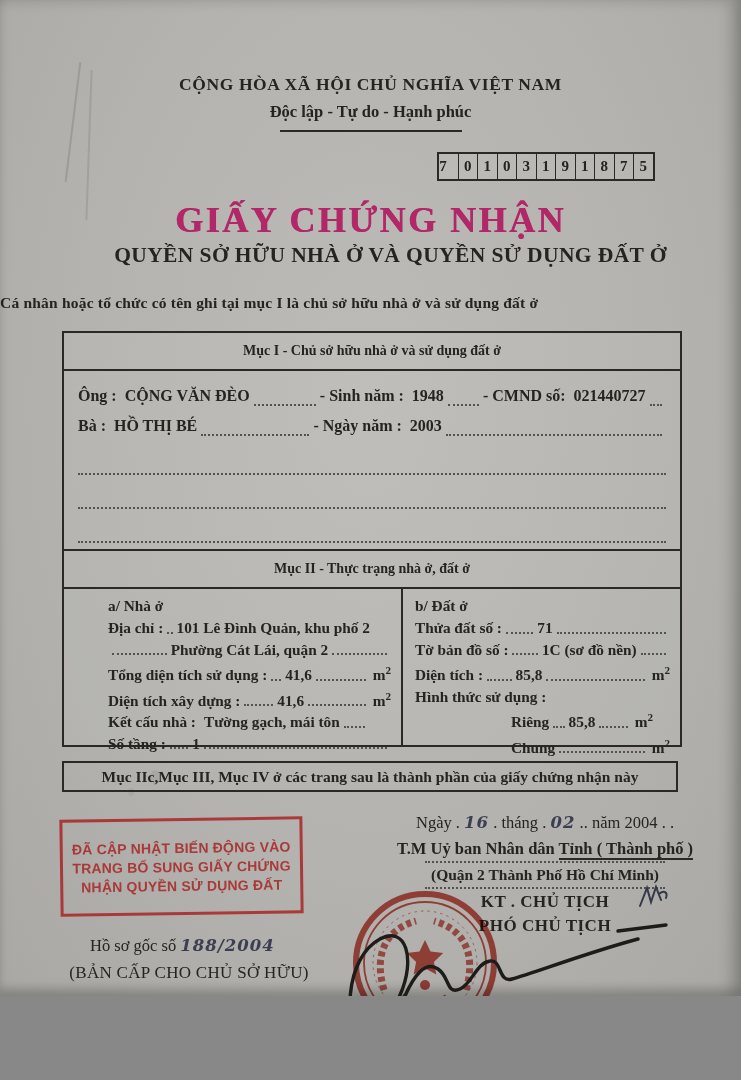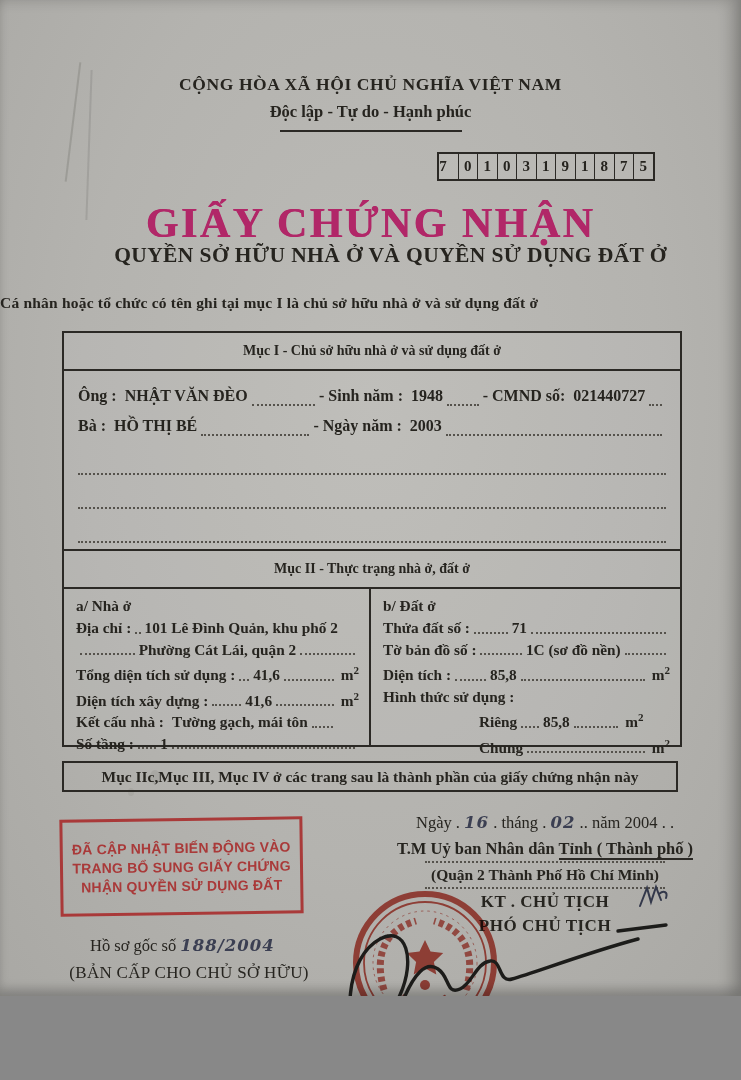--- a/index.html
+++ b/index.html
@@ -18,35 +18,35 @@
   .motto-rule{top:130px;left:280px;width:182px;height:2px;background:#2b2925;}
   
   .serial{top:152px;left:437px;display:flex;border:2px solid #2b2925;background:rgba(255,255,255,.06);}
   .serial span{
     width:18.5px;height:25px;border-right:1.6px solid #2b2925;display:flex;align-items:center;justify-content:center;
     font-weight:bold;font-size:15px;
   }
   .serial span:last-child{border-right:none;}
   .serial span.shift{text-indent:-9px;}
   
-  .main-title{top:199px;left:0;width:100%;text-align:center;font-weight:bold;font-size:42px;letter-spacing:2.5px;color:#b12768;text-shadow:.6px 0 0 #b12768;}
+  .main-title{top:199px;left:0;width:100%;text-align:center;font-weight:bold;font-size:36px;letter-spacing:2.5px;color:#b12768;text-shadow:.6px 0 0 #b12768;}
   .sub-title{top:243px;left:0;width:100%;text-align:center;font-weight:bold;font-size:21.5px;letter-spacing:.4px;padding-left:20px;}
   .intro-line{top:294px;left:0;width:100%;text-align:left;font-size:15.5px;font-weight:bold;letter-spacing:.2px;}
   
   .tbl{top:331px;left:62px;width:616px;border:2.2px solid #2b2925;background:rgba(255,255,255,.05);}
   .muc-head{height:36px;display:flex;align-items:center;justify-content:center;font-weight:bold;font-size:14px;border-bottom:2px solid #2b2925;text-align:center;}
   .muc-head.mid{border-top:2px solid #2b2925;font-family:Liberation Serif, serif;}
   .owner-block{padding:10px 14px 6px 14px;min-height:178px;box-sizing:border-box;}
   .frow{display:flex;align-items:flex-end;font-size:16px;line-height:30px;}
   .frow .b{font-weight:bold;white-space:nowrap;}
   .frow .sp{width:8px;}
   .dots{border-bottom:2.2px dotted #55524c;margin:0 4px;transform:translateY(-5px);}
   .g02{flex-grow:.2;} .g05{flex-grow:.5;} .g1{flex-grow:1;} .g2{flex-grow:2;}
   .dotline{border-bottom:2.2px dotted #55524c;height:32px;}
-  .cols{display:flex;height:156px;}
+  .cols{display:flex;height:156px;padding-left:32px;}
   .col{box-sizing:border-box;padding:6px 10px 4px 12px;font-size:15.3px;}
   .col .frow{font-size:15.3px;line-height:21.5px;}
   .col.left{width:307px;border-right:2px solid #2b2925;}
   .col.right{flex:1;}
   .col-title{font-weight:bold;line-height:22px;}
   .unit{font-weight:bold;white-space:nowrap;margin-left:3px;}
   .unit sup{font-size:11px;}
   .indent-r{padding-left:96px;}
   .note-strip{
     top:761px;left:62px;width:616px;height:31px;border:2.2px solid #2b2925;box-sizing:border-box;
@@ -117,21 +117,21 @@
   <div class="abs sub-title">QUYỀN SỞ HỮU NHÀ Ở VÀ QUYỀN SỬ DỤNG ĐẤT Ở</div>
   <div class="abs intro-line">Cá nhân hoặc tổ chức có tên ghi tại mục I là chủ sở hữu nhà ở và sử dụng đất ở</div>
 
   <div class="abs tbl">
     <div class="muc-head">Mục I - Chủ sở hữu nhà ở và sử dụng đất ở</div>
 
     <div class="owner-block">
       <div class="frow">
         <span class="b">Ông :</span>
         <span class="sp"></span>
-        <span class="b">NHẬT VĂN ĐÈO</span>
+        <span class="b">CỘNG VĂN ĐÈO</span>
         <span class="dots g1"></span>
         <span class="b">- Sinh năm :</span>
         <span class="sp"></span>
         <span class="b">1948</span>
         <span class="dots g05"></span>
         <span class="b">- CMND số:</span>
         <span class="sp"></span>
         <span class="b">021440727</span>
         <span class="dots g02"></span>
       </div>

